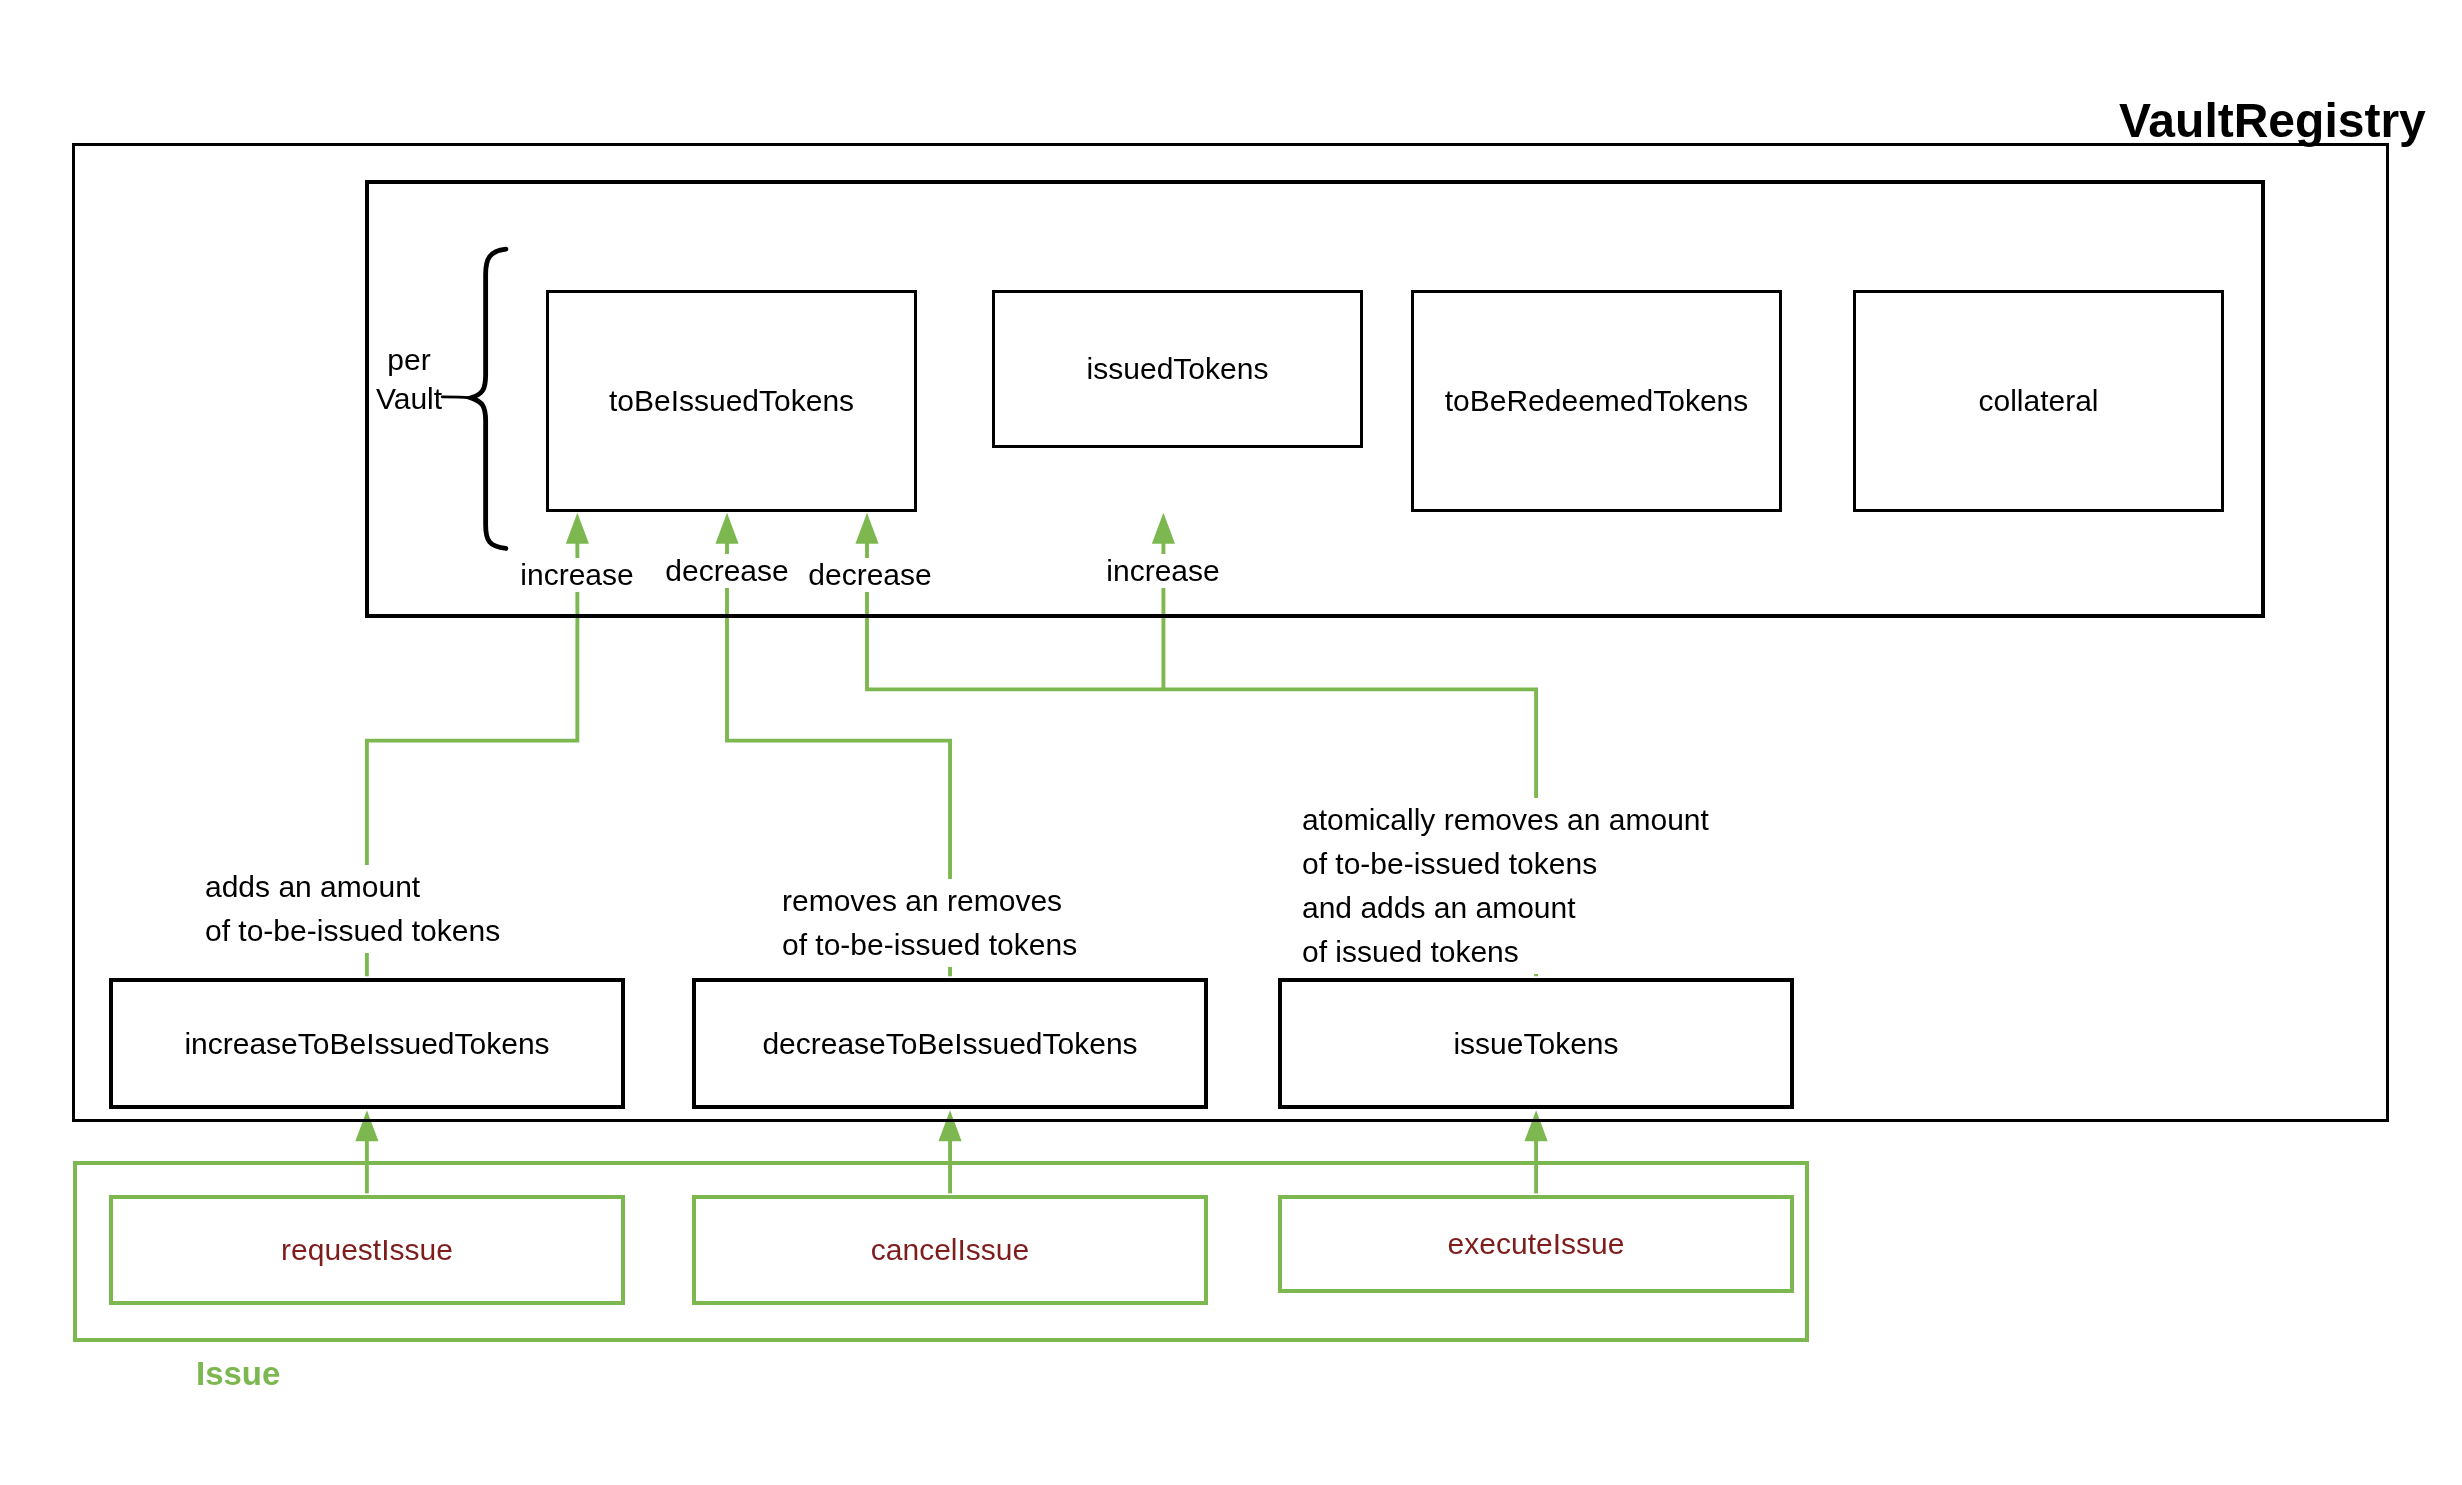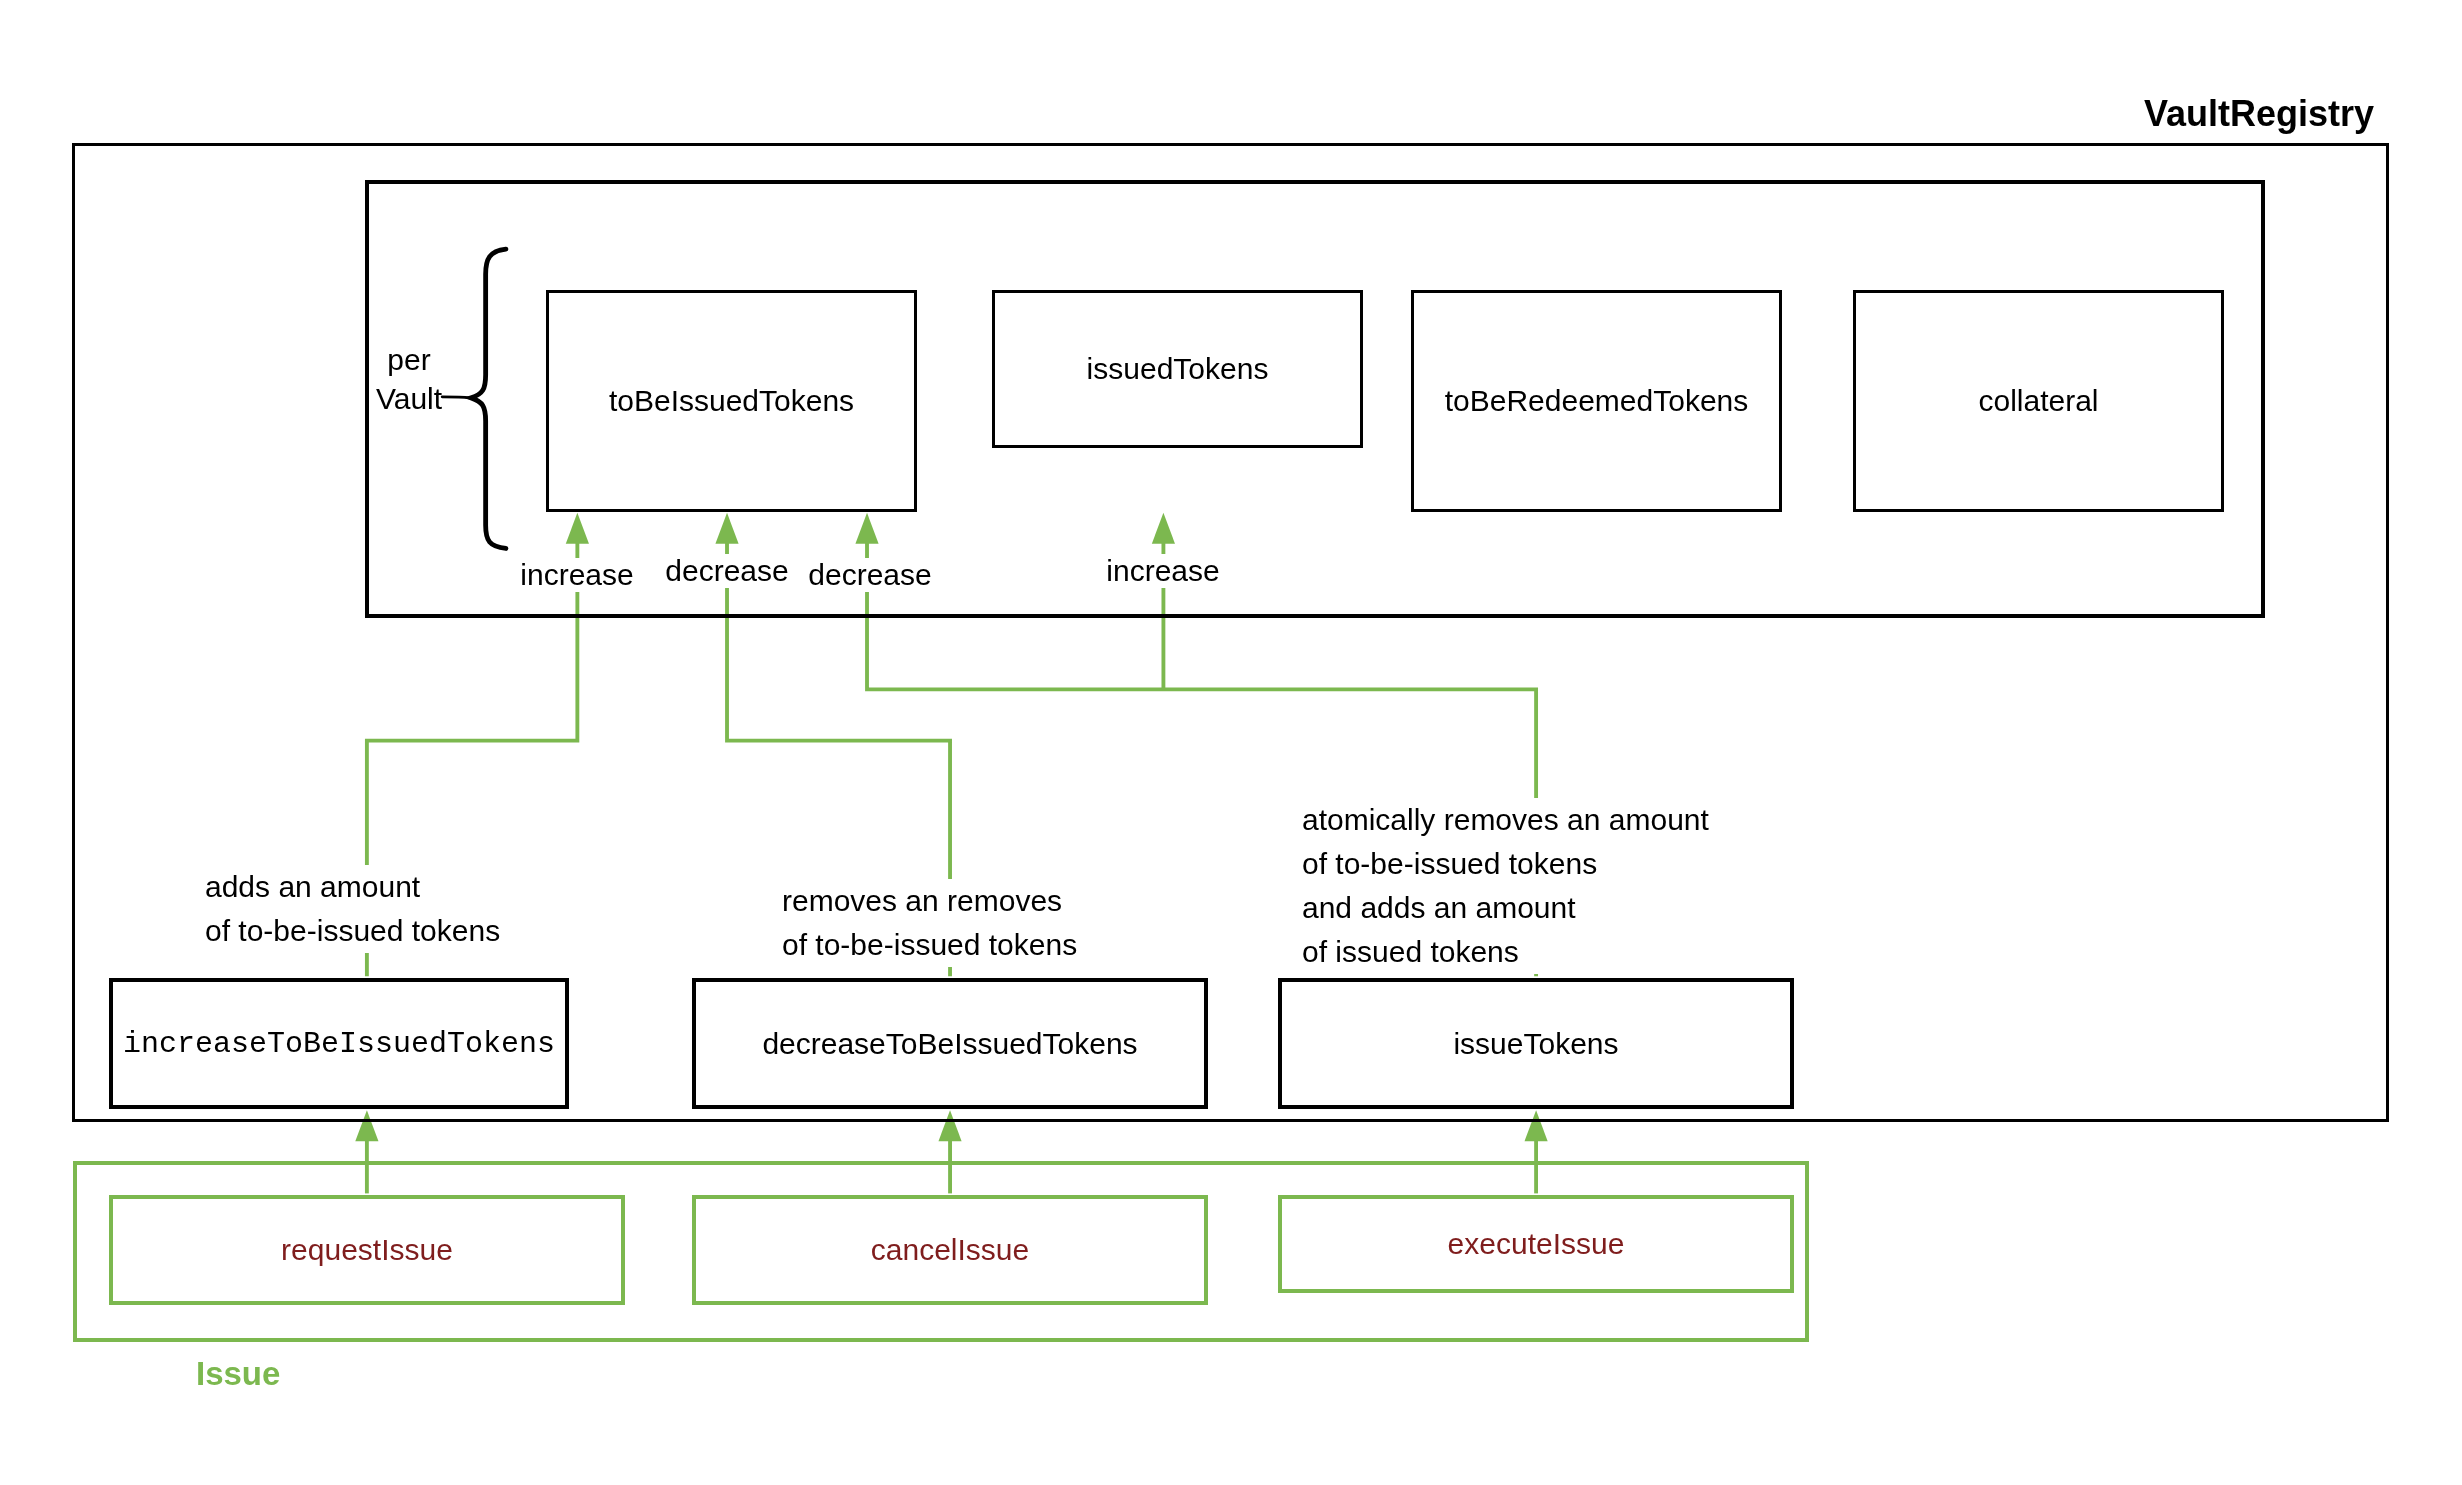--- a/index.html
+++ b/index.html
@@ -22,22 +22,22 @@
     z-index:2;
   }
   .outer-frame{border:3.9px solid #000;}
   .inner-frame{border:4.8px solid #000;}
   .token-box{border:3.9px solid #000;}
   .fn-box{border:4.8px solid #000;}
   .issue-frame{border:4.8px solid var(--green);}
   .issue-box{border:4.8px solid var(--green);color:#7f1d1d;}
   .diagram-title{
     position:absolute;
-    font-size:36px;font-weight:bold;
-    z-index:3;white-space:nowrap;margin-left:25px;
+    font-size:48px;font-weight:bold;
+    z-index:3;white-space:nowrap;
   }
   .edge-label{
     position:absolute;
     transform:translateX(-50%);
     font-size:30px;
     background:#fff;
     padding:0 3.9px;
     white-space:nowrap;
     z-index:3;
   }
@@ -131,21 +131,21 @@
 
   <div class="annotation" style="left:205px;top:865px;">adds an amount
 of to-be-issued tokens</div>
   <div class="annotation" style="left:782px;top:879px;">removes an removes
 of to-be-issued tokens</div>
   <div class="annotation" style="left:1302px;top:798px;">atomically removes an amount
 of to-be-issued tokens
 and adds an amount
 of issued tokens</div>
 
-  <div class="box fn-box" style="left:109px;top:978px;width:460px;height:131px;font-family:Liberation Mono, monospace;">
+  <div class="box fn-box" style="left:109px;top:978px;width:516px;height:131px;">
     <span>increaseToBeIssuedTokens</span>
   </div>
   <div class="box fn-box" style="left:692px;top:978px;width:516px;height:131px;">
     <span>decreaseToBeIssuedTokens</span>
   </div>
   <div class="box fn-box" style="left:1278px;top:978px;width:516px;height:131px;">
     <span>issueTokens</span>
   </div>
 
   <div class="box issue-frame" style="left:73px;top:1161px;width:1736px;height:181px;"></div>

